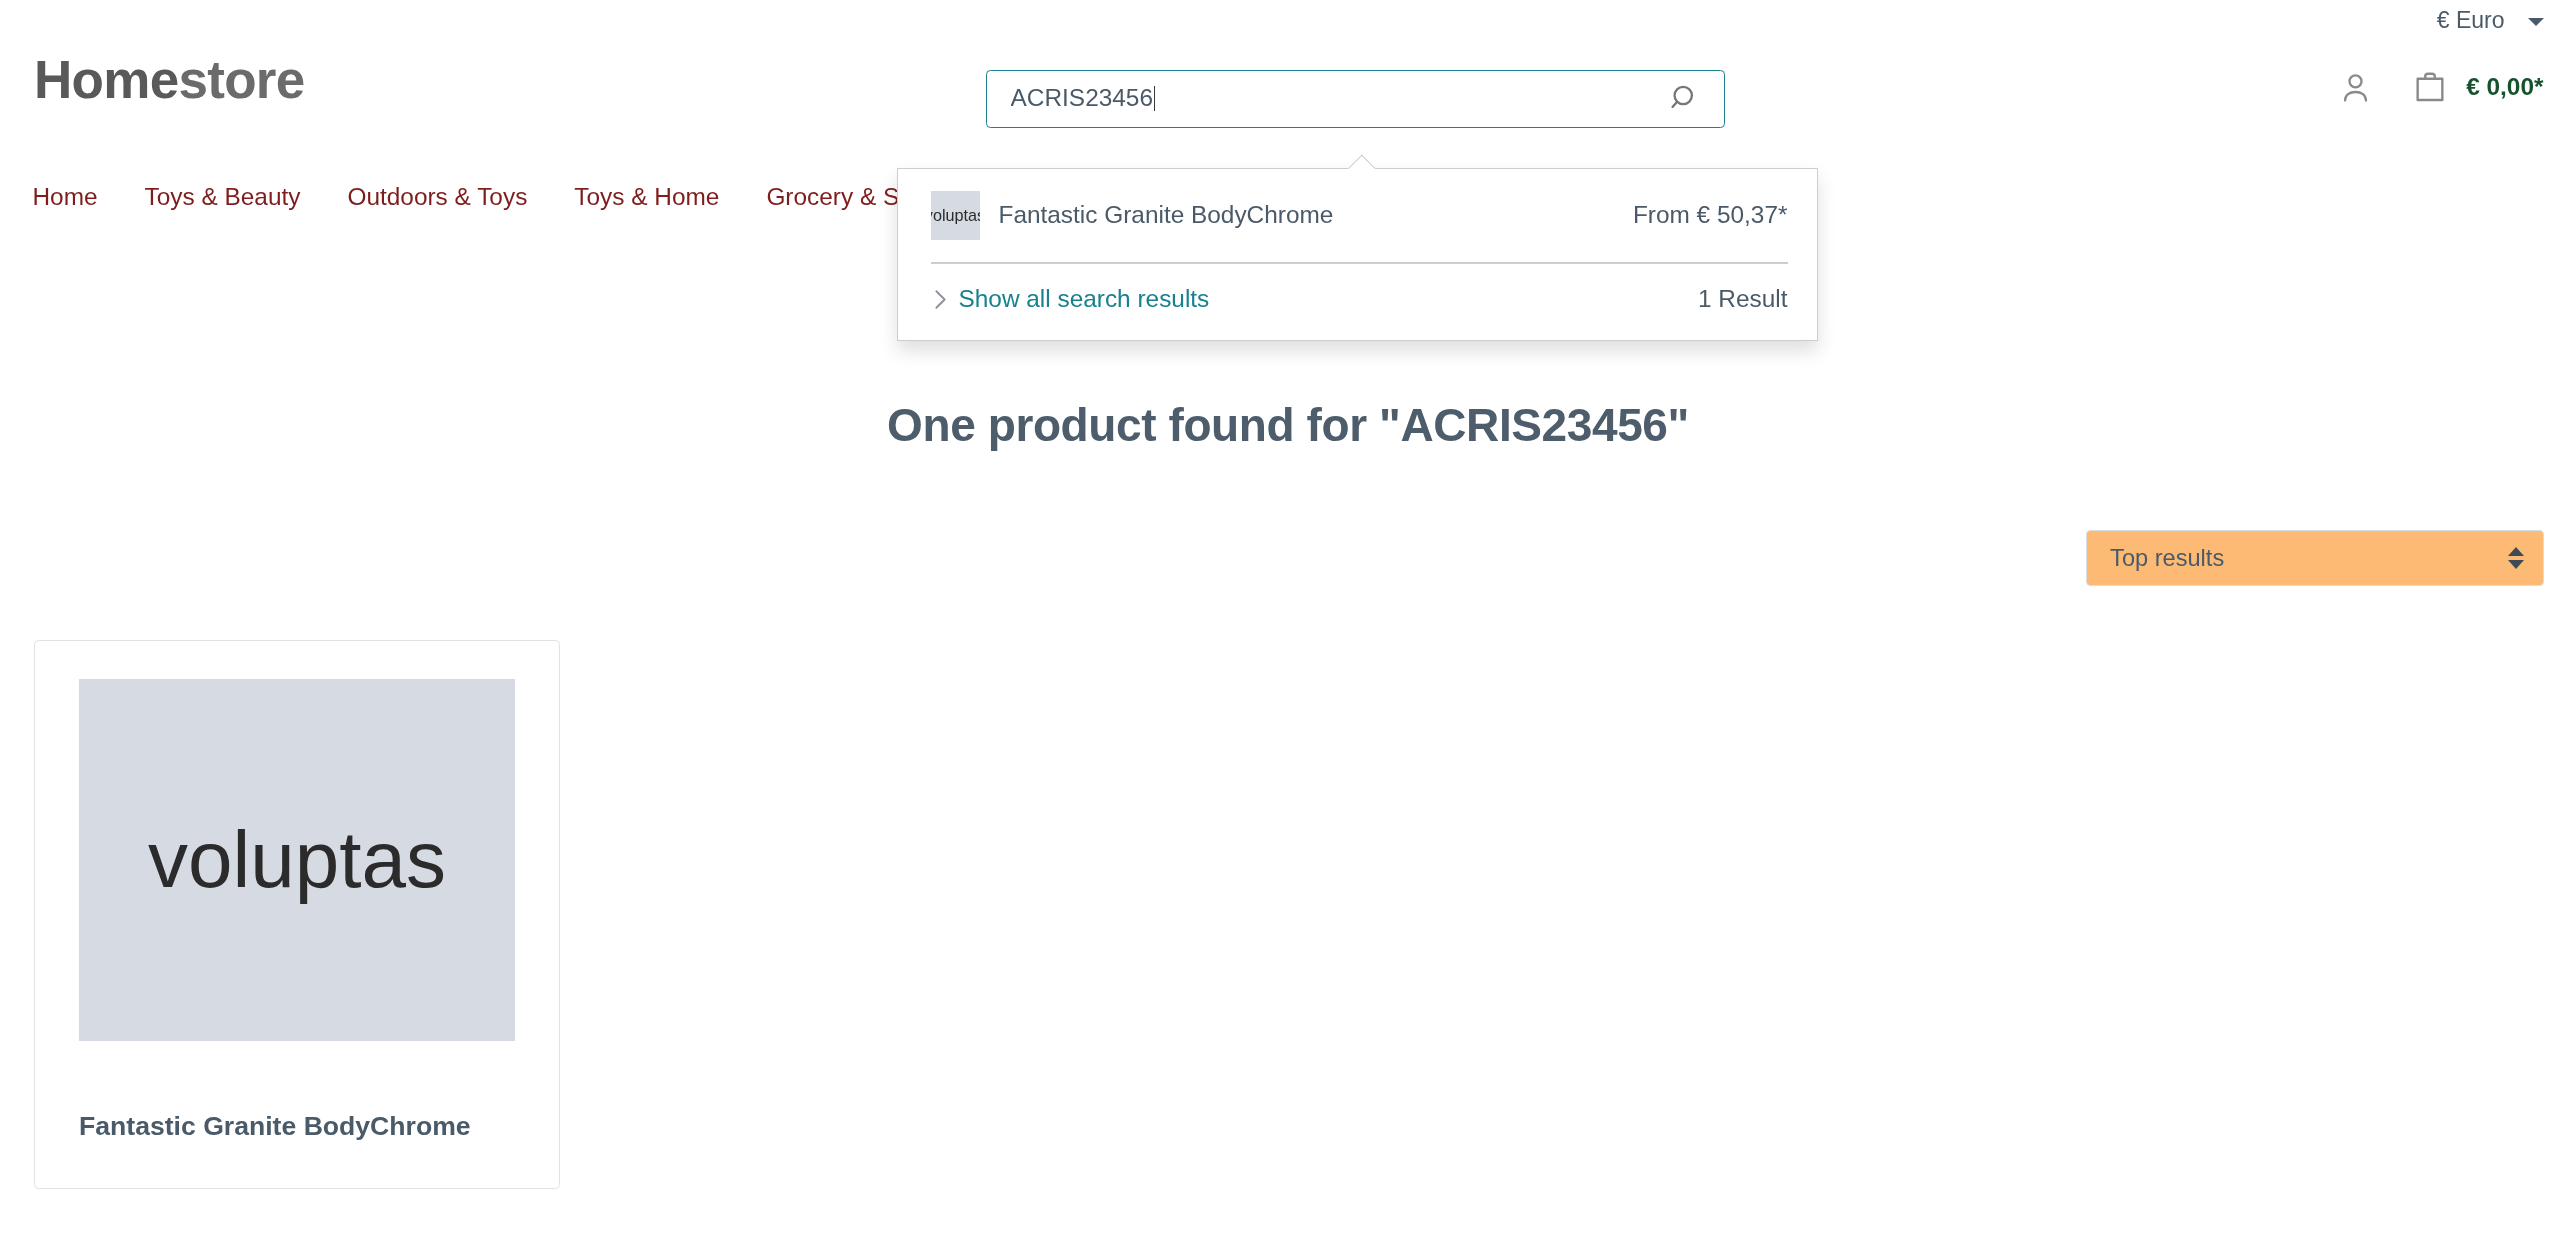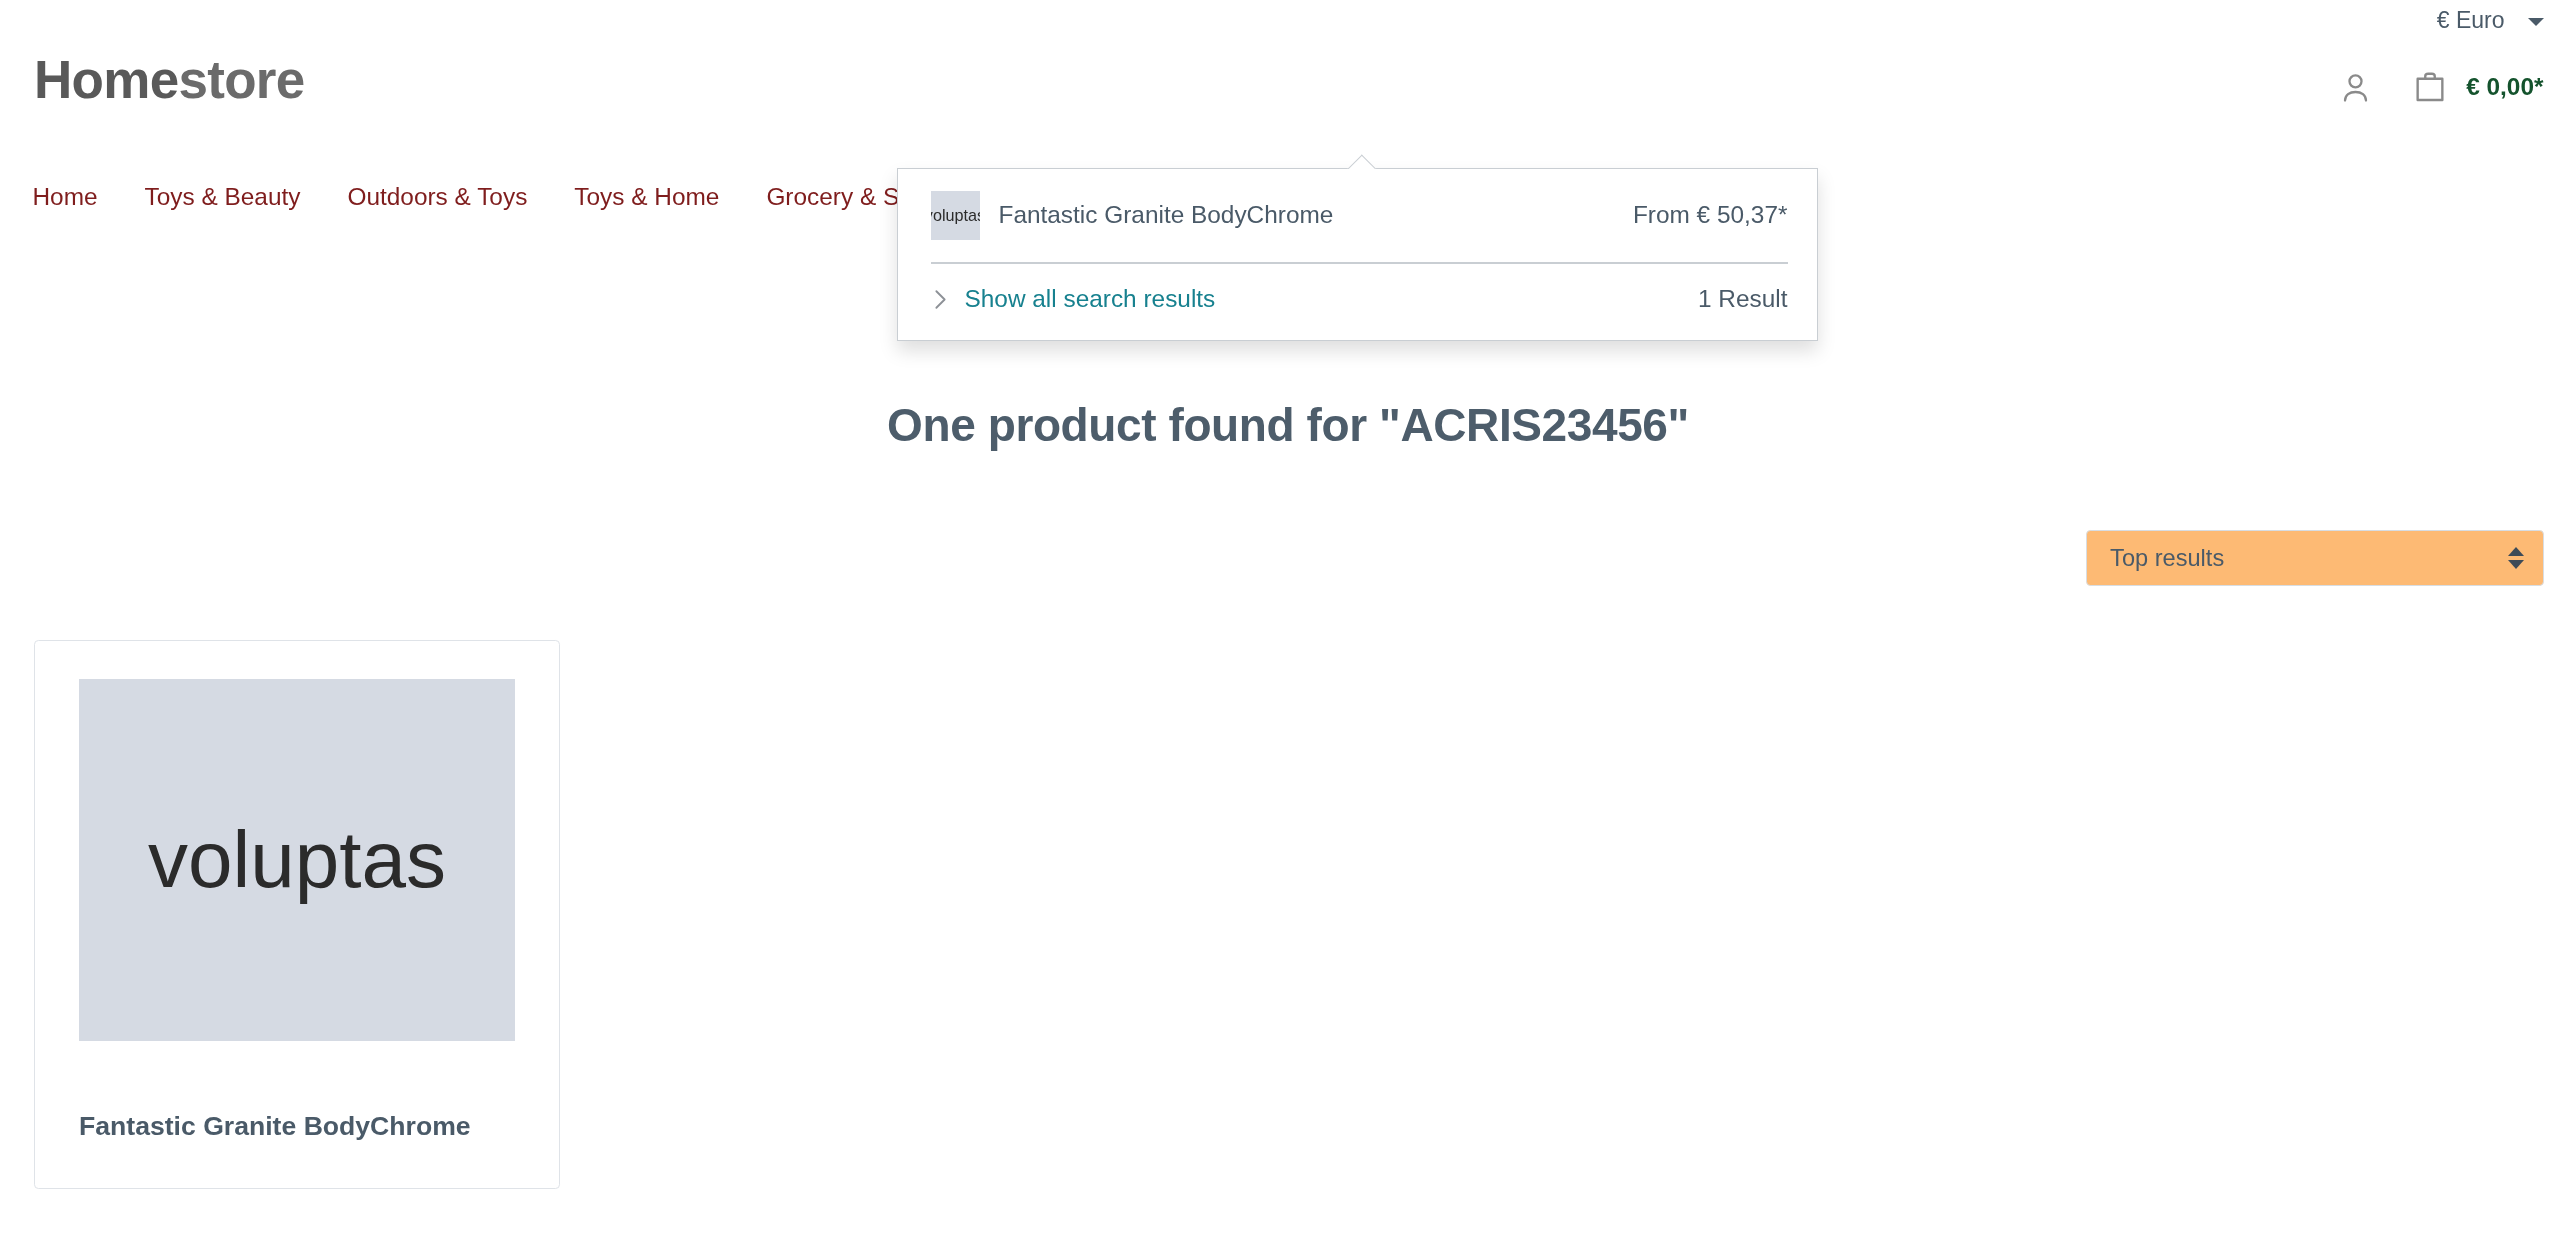--- a/index.html
+++ b/index.html
@@ -322,21 +322,21 @@
   }
   .suggest-divider {
     height: 1.5px;
     background: #c9ced3;
     margin: 0 29.5px 0 32.5px;
   }
   .suggest-footer {
     display: flex;
     align-items: center;
     padding: 20.7px 29.5px 25px 29.5px;
-    gap: 12px;
+    gap: 6px;
   }
   .suggest-link {
     font-size: 24.4px;
     color: #17818f;
     line-height: 1;
     cursor: pointer;
     white-space: nowrap;
   }
   .suggest-count {
     margin-left: auto;
@@ -355,20 +355,31 @@
     <span class="caret-down"></span>
   </div>
 </div>
 
 <div class="header">
 
   <div class="logo">
     <span class="b">Home</span><span class="l">store</span>
   </div>
 
+  <div class="search-wrap">
+    <div class="search-box">
+      <div class="search-text"><span title="Search...">ACRIS23456</span><span class="caret-bar"></span></div>
+      <button class="search-btn">
+        <svg width="32.5" height="32.5" viewBox="0 0 24 24" fill="none" stroke="#767676" stroke-width="1.7">
+          <circle cx="10.5" cy="10" r="6.4"></circle>
+          <line x1="5.9" y1="14.7" x2="2.6" y2="18.4" stroke-linecap="round"></line>
+        </svg>
+      </button>
+    </div>
+  </div>
 
   <div class="header-actions">
     <button class="icon-btn">
       <svg width="37" height="37" viewBox="0 0 24 24" fill="none" stroke="#8a8a8a" stroke-width="1.5">
         <circle cx="12" cy="8" r="3.9"></circle>
         <path d="M5.2 20.5c0-3.6 3.0-5.6 6.8-5.6s6.8 2.0 6.8 5.6" stroke-linecap="round"></path>
       </svg>
     </button>
     <div class="cart-group">
       <svg width="38" height="38" viewBox="0 0 24 24" fill="none" stroke="#8a8a8a" stroke-width="1.5">

